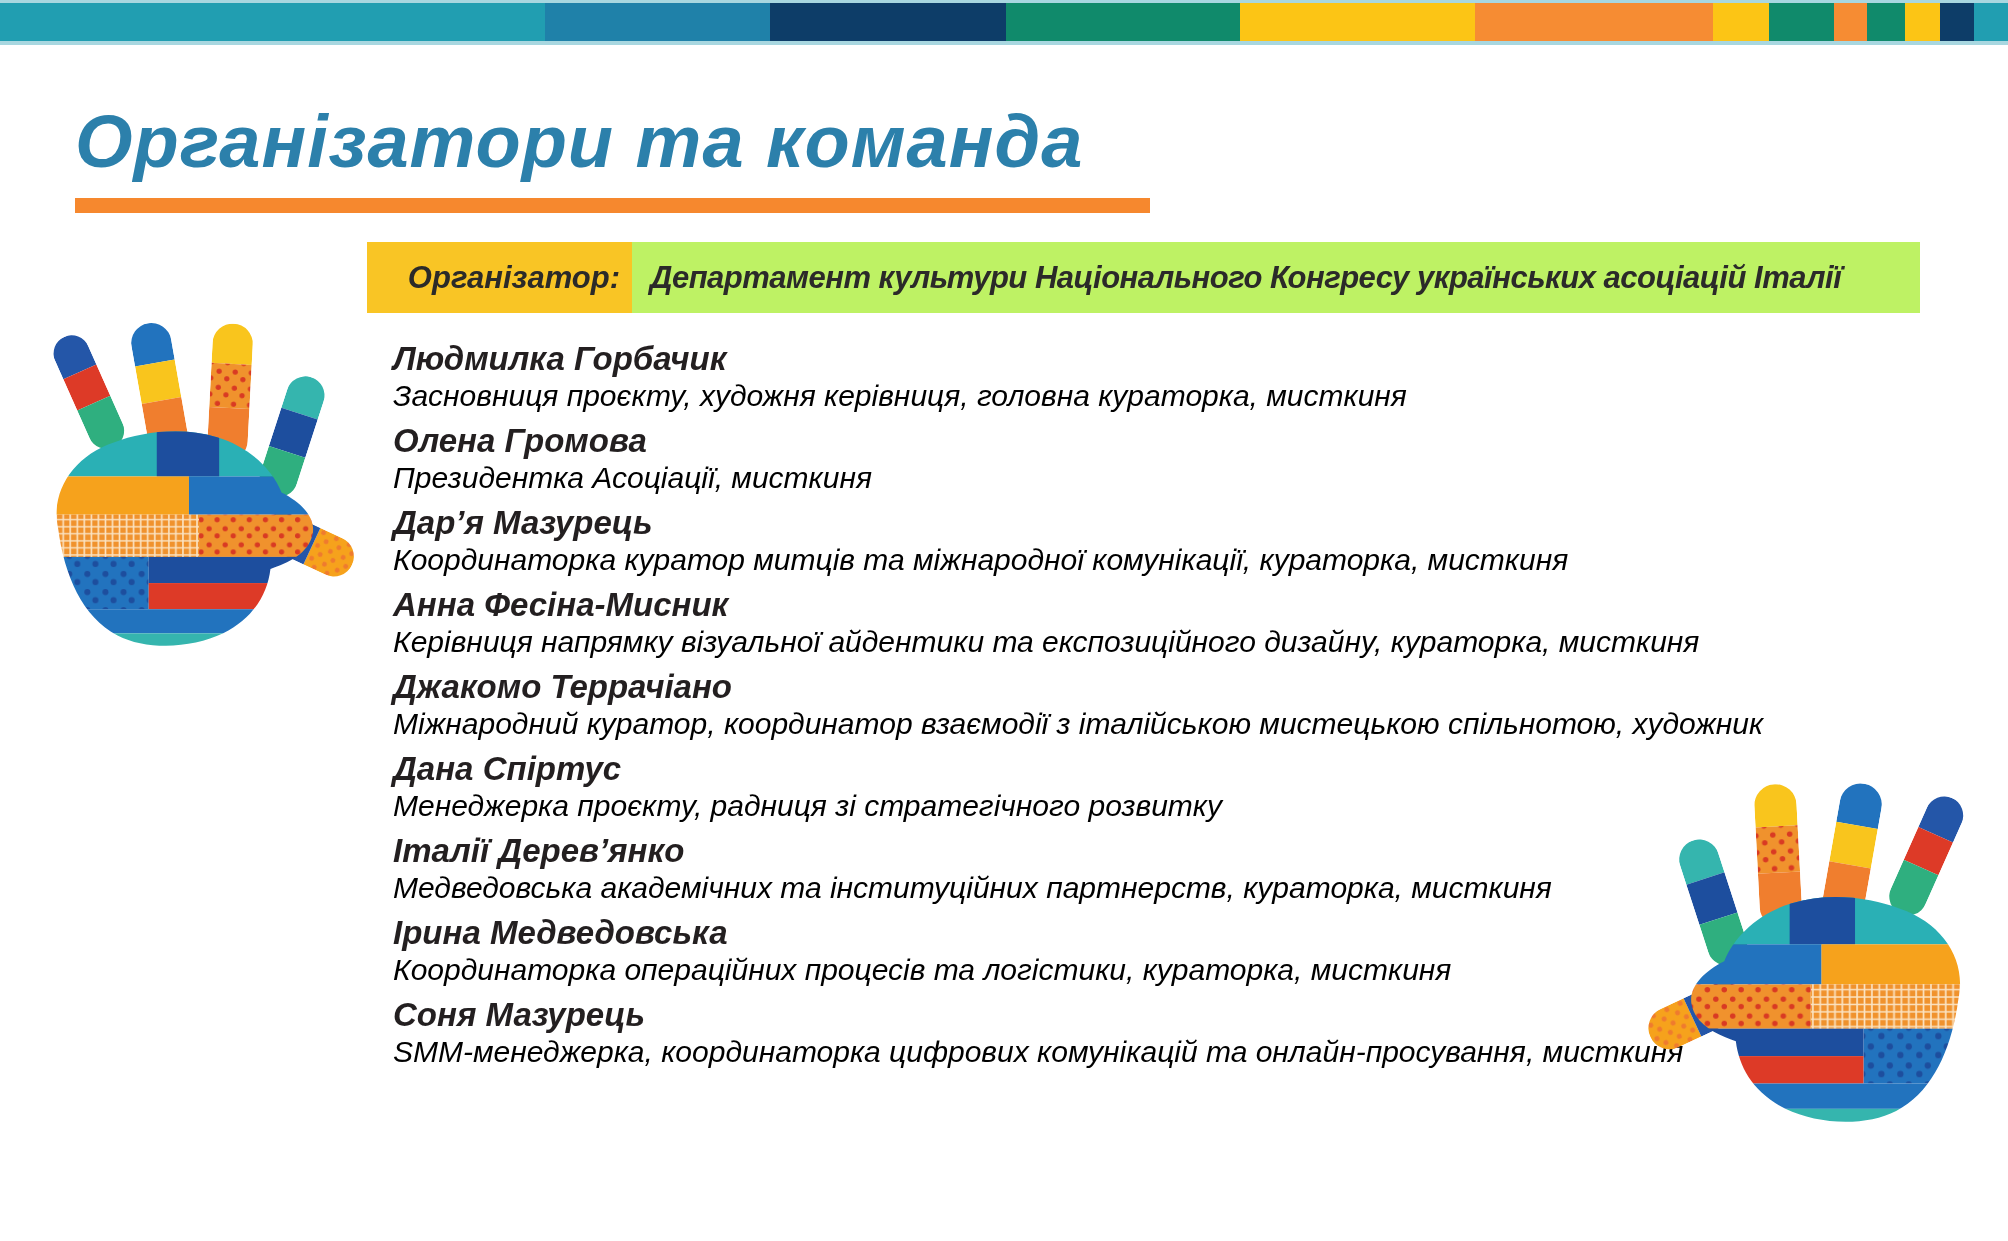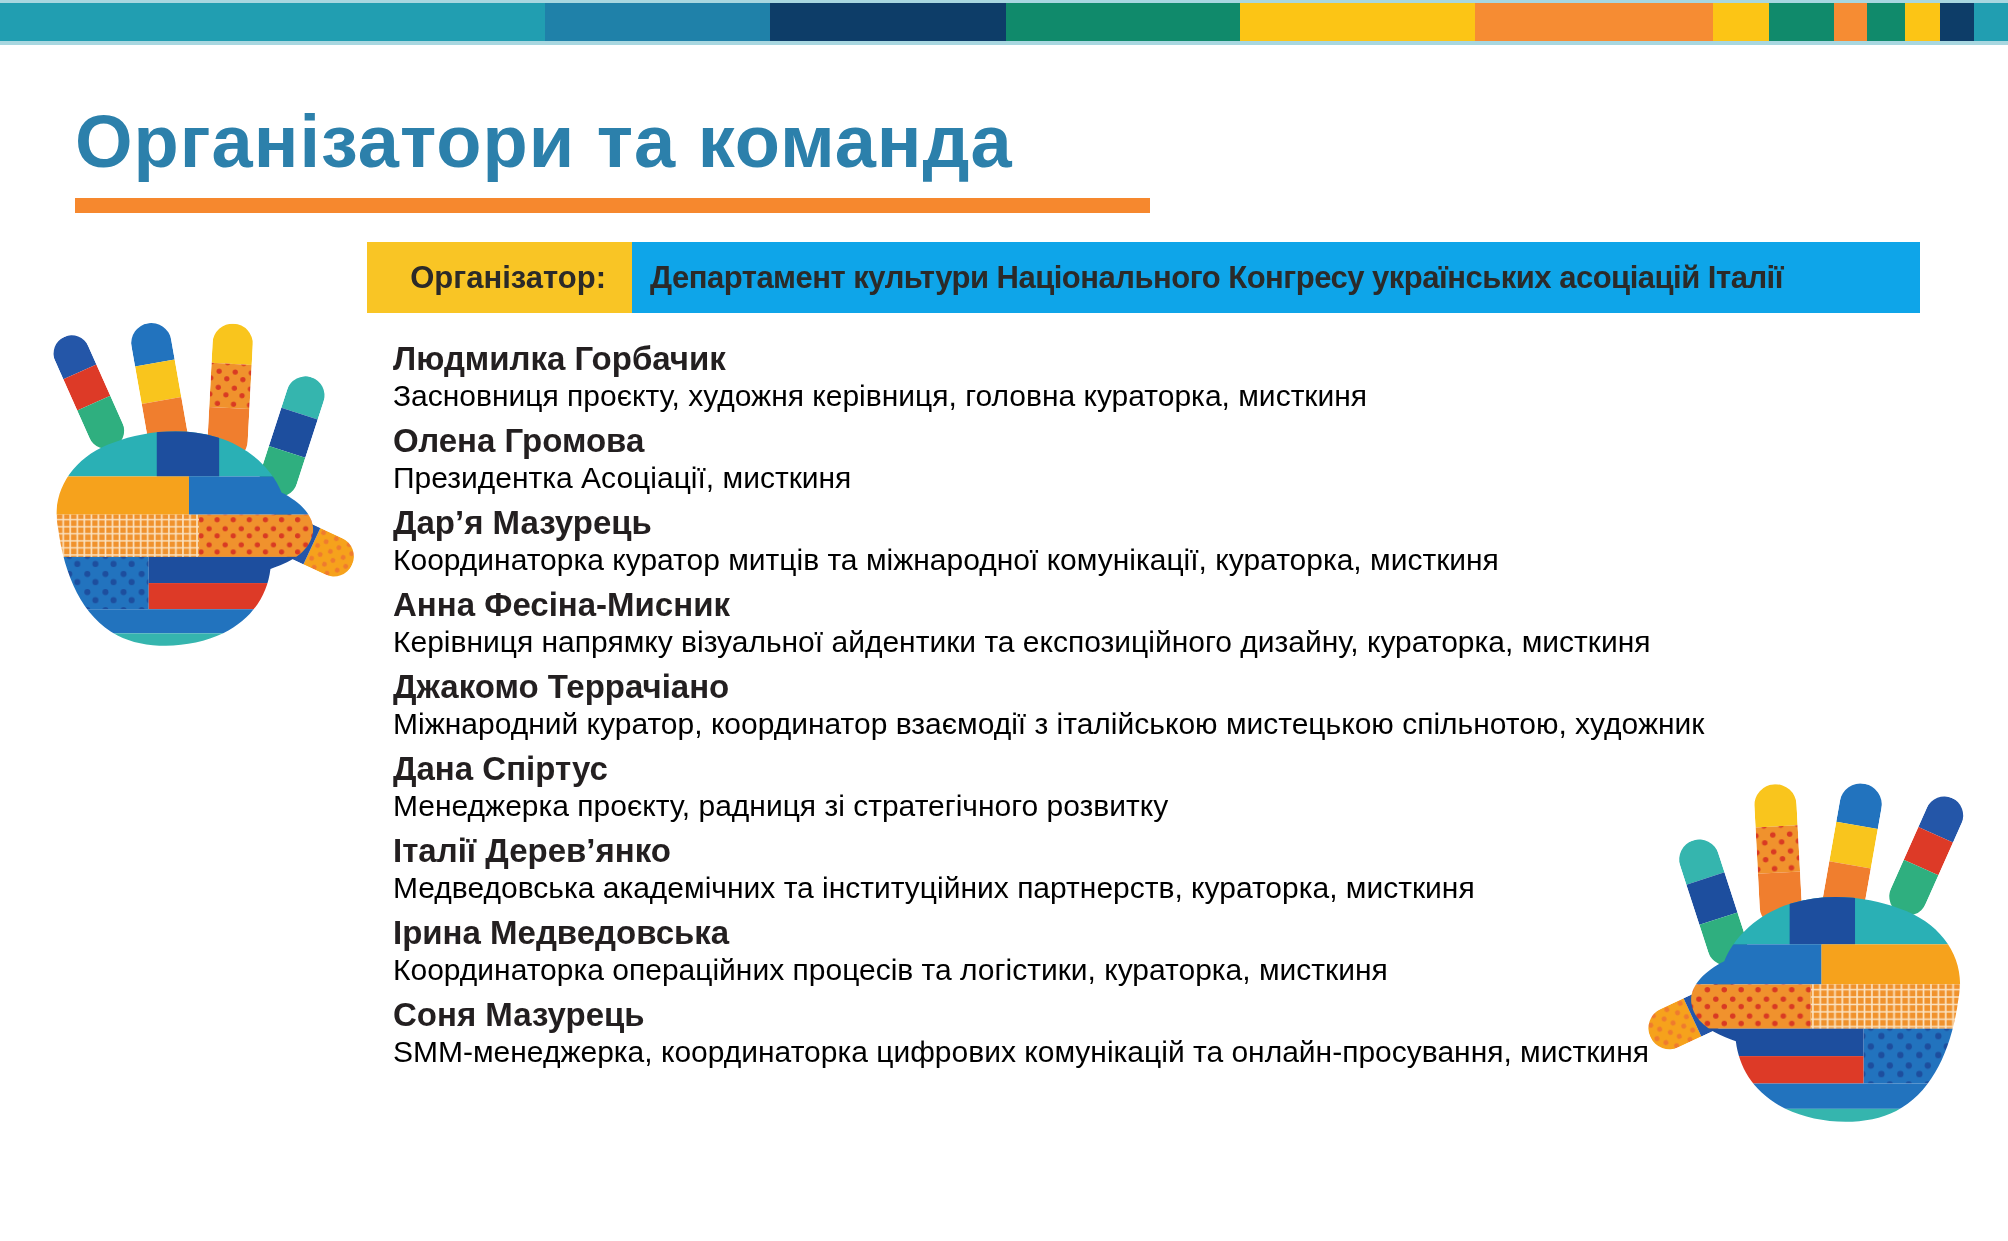--- a/index.html
+++ b/index.html
@@ -1,32 +1,32 @@
 <!DOCTYPE html>
 <html lang="uk"><head>
 <meta charset="utf-8">
 <style>
   html,body{margin:0;padding:0;background:#ffffff;}
   body{font-family:"Liberation Sans", sans-serif; color:#231F20;}
-  .page{position:relative; width:2008px; height:1241px; background:#ffffff; overflow:hidden; margin:0 auto;}
+  .page{position:relative; width:2008px; height:1241px; background:#ffffff; overflow:hidden; margin:0 auto;font-style:italic;}
 
   
   .topbar{position:absolute; left:0; top:0; width:2008px; height:38px; display:flex;
           border-top:3px solid #A8D7E0; border-bottom:4px solid #A8D7E0;}
   .topbar .seg{height:100%;}
 
   
   .page-title{position:absolute; left:75px; top:92px; margin:0; font-size:74px; font-weight:700;
               letter-spacing:1px; color:#2C80AB; line-height:1.35; white-space:nowrap;}
   .title-underline{position:absolute; left:75px; top:198px; width:1075px; height:15px; background:#F6882E;}
 
   
   .badge{position:absolute; left:367px; top:242px; height:71px; display:flex; align-items:stretch;}
   .badge-label{width:265px; background:#F9C525; display:flex; align-items:center; justify-content:flex-end;
-               padding-right:26px; box-sizing:border-box; font-weight:700; font-size:31px; color:#2B2A29; white-space:nowrap;}
+               padding-right:12px; box-sizing:border-box; font-weight:700; font-size:31px; color:#2B2A29; white-space:nowrap;}
   .badge-value{width:1288px; background:#F58C35; display:flex; align-items:center; padding-left:18px;
                box-sizing:border-box; font-weight:700; font-size:31px; letter-spacing:-0.5px; color:#2B2A29; white-space:nowrap;}
 
   
   .team-list{position:absolute; left:393px; top:340px; width:1380px;}
   .team-member{margin:0 0 9px 0;}
   .team-member-name{font-size:33px; font-weight:700; line-height:38px; color:#231F20; white-space:nowrap;}
   .team-member-role{font-size:30px; font-weight:400; line-height:35px; color:#000000; white-space:nowrap;}
 
   
@@ -54,21 +54,21 @@
       <div class="seg" style="background: rgb(252, 197, 21); width: 35px;"></div>
       <div class="seg" style="background: rgb(13, 61, 104); width: 34px;"></div>
       <div class="seg" style="background: rgb(33, 158, 177); width: 34px;"></div>
     </div>
 
   <h1 class="page-title" style="color: rgb(44, 128, 171);">Організатори та команда</h1>
   <div class="title-underline" style="background: rgb(246, 136, 46);"></div>
 
   <div class="badge">
     <div class="badge-label" style="background: rgb(249, 197, 37); color: rgb(43, 42, 41);">Організатор:</div>
-    <div class="badge-value" style="background: #0ea5e9; color: rgb(43, 42, 41);">Департамент культури Національного Конгресу українських асоціацій Італії</div>
+    <div class="badge-value" style="background: #bef264; color: rgb(43, 42, 41);">Департамент культури Національного Конгресу українських асоціацій Італії</div>
   </div>
 
   <div class="team-list">
     <div class="team-member">
       <div class="team-member-name">Людмилка Горбачик</div>
       <div class="team-member-role">Засновниця проєкту, художня керівниця, головна кураторка, мисткиня</div>
     </div>
 
     <div class="team-member">
       <div class="team-member-name">Олена Громова</div>

